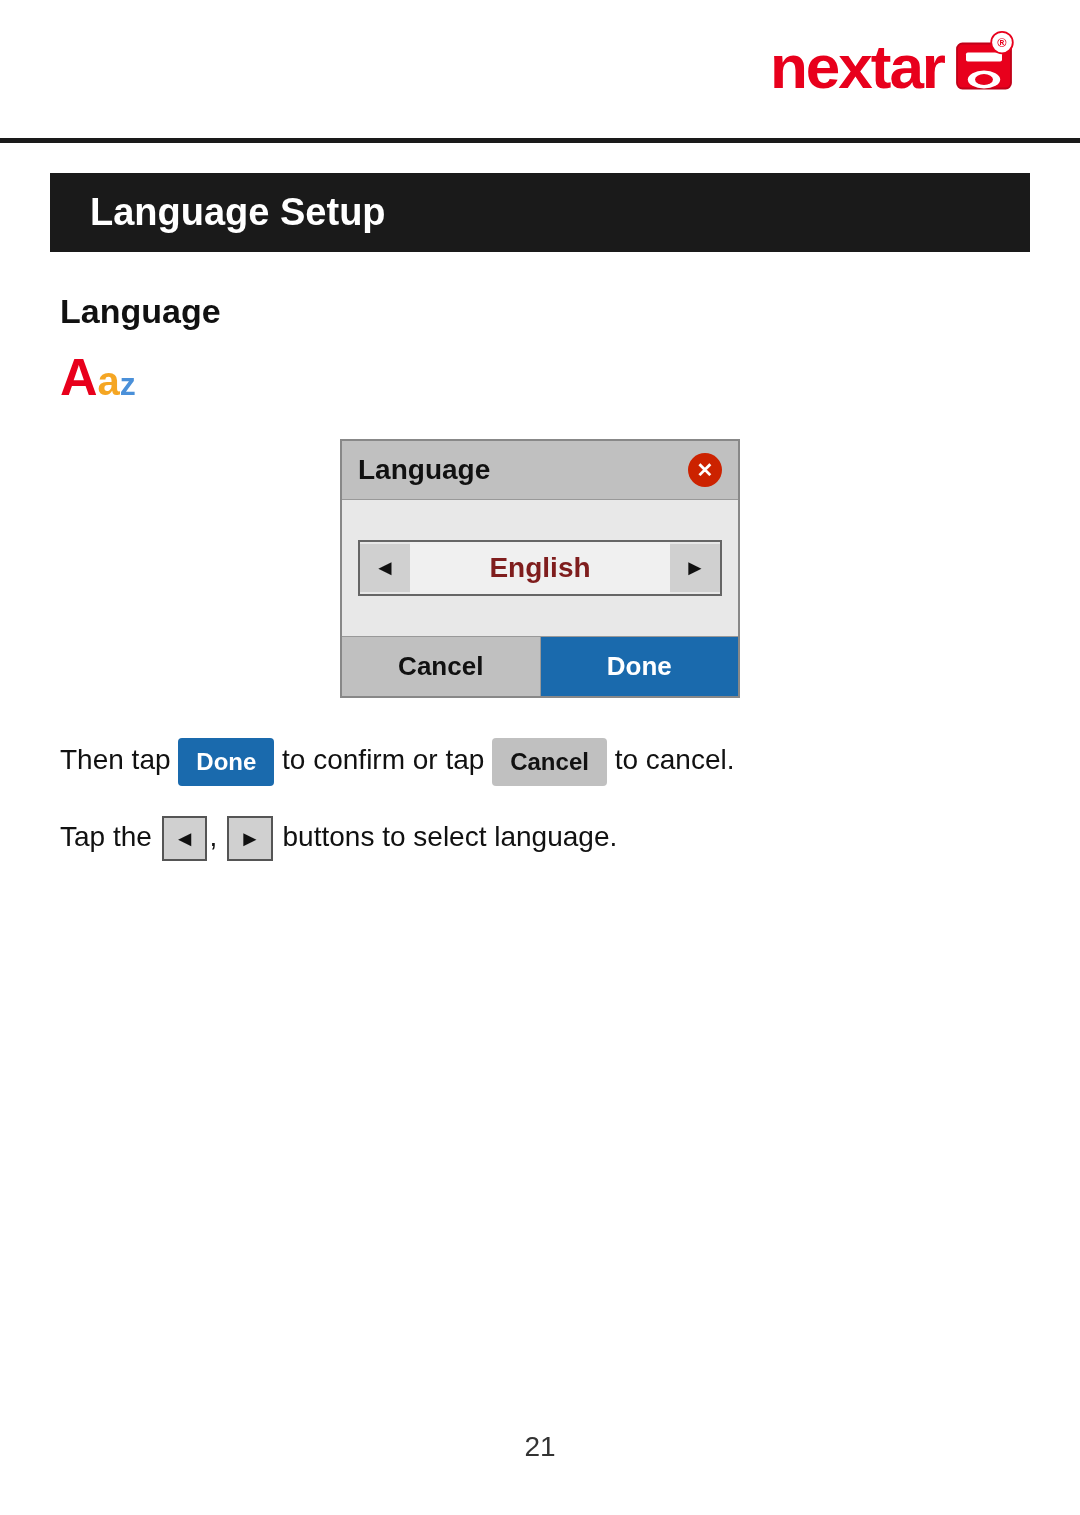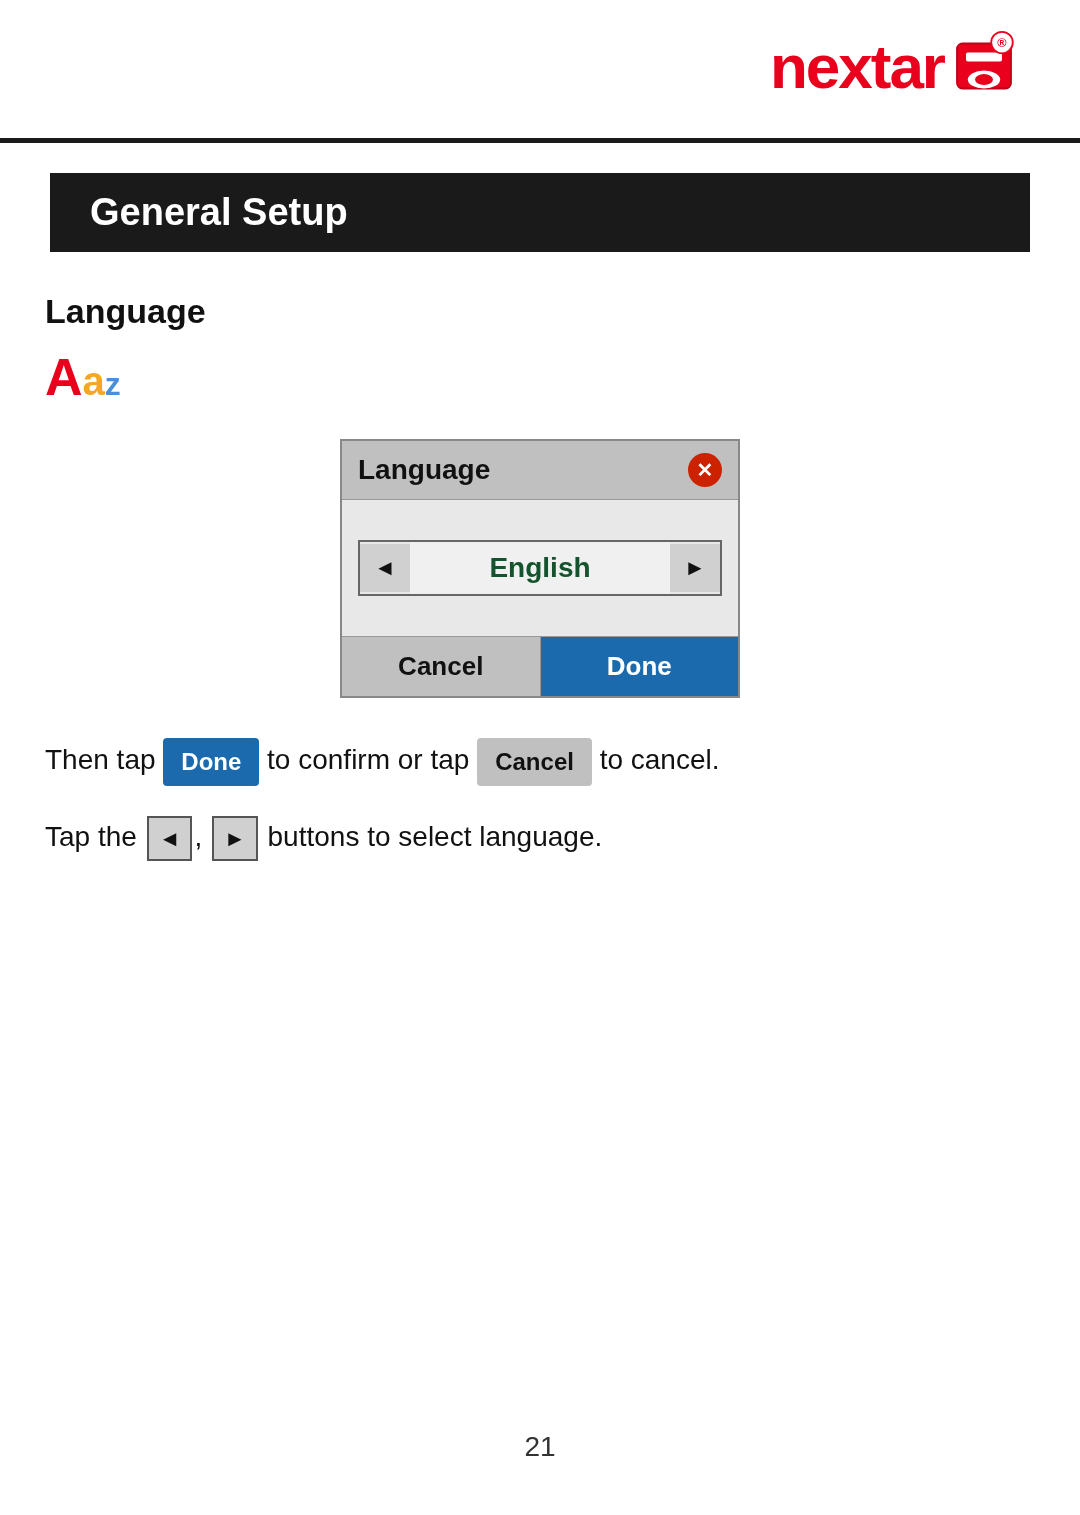--- a/index.html
+++ b/index.html
@@ -53,21 +53,21 @@
       background: #1a1a1a;
       color: #ffffff;
       font-size: 38px;
       font-weight: bold;
       padding: 18px 40px;
       margin: 30px 50px 0 50px;
     }
 
     
     .content {
-      padding: 40px 45px;
+      padding: 40px 60px;
     }
 
     .section-title {
       font-size: 34px;
       font-weight: bold;
       margin-bottom: 20px;
     }
 
     
     .lang-icon {
@@ -178,21 +178,21 @@
       color: #111;
     }
 
     .dialog-value {
       flex: 1;
       text-align: center;
       font-size: 28px;
       font-weight: bold;
       background: #f0f0f0;
       padding: 10px 0;
-      color: #14532d;
+      color: #7f1d1d;
     }
 
     .dialog-footer {
       display: flex;
       border-top: 1px solid #999;
     }
 
     .dialog-btn-cancel {
       flex: 1;
       background: #c0c0c0;
@@ -277,21 +277,21 @@
 
       <circle cx="60" cy="14" r="12" fill="white" stroke="#e8001c" stroke-width="2"></circle>
       <text x="60" y="19" text-anchor="middle" font-size="14" font-weight="bold" fill="#e8001c">®</text>
     </svg>
   </div>
 </div>
 
 <hr class="header-rule">
 
 <div class="general-setup-banner">
-  <span>General Setup</span>
+  <span>Language Setup</span>
 </div>
 
 <div class="content">
 
   <div class="section-title">Language</div>
 
   <div style="margin-bottom:18px;">
     <span class="lang-icon">
       <span class="letter-A">A</span><span class="letter-a">a</span><span class="letter-z" style="font-size:32px;">z</span>
     </span>

